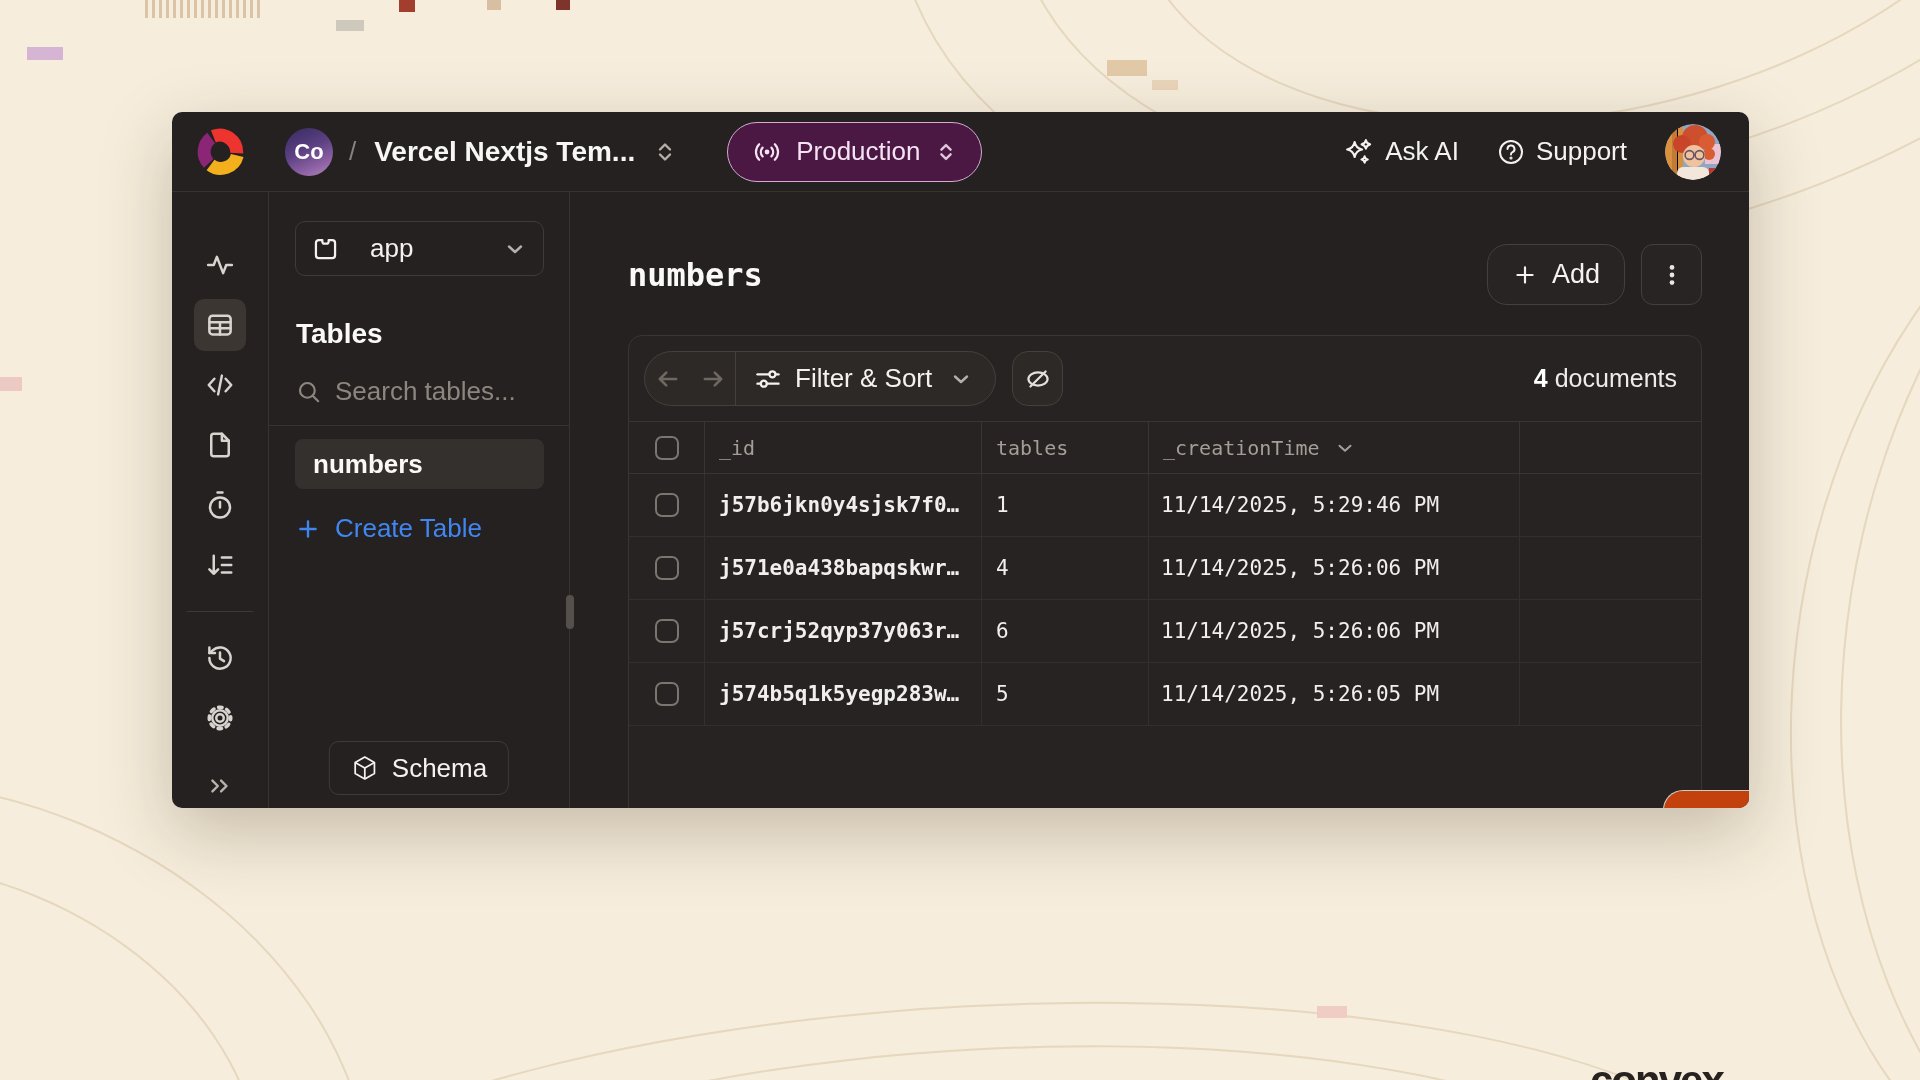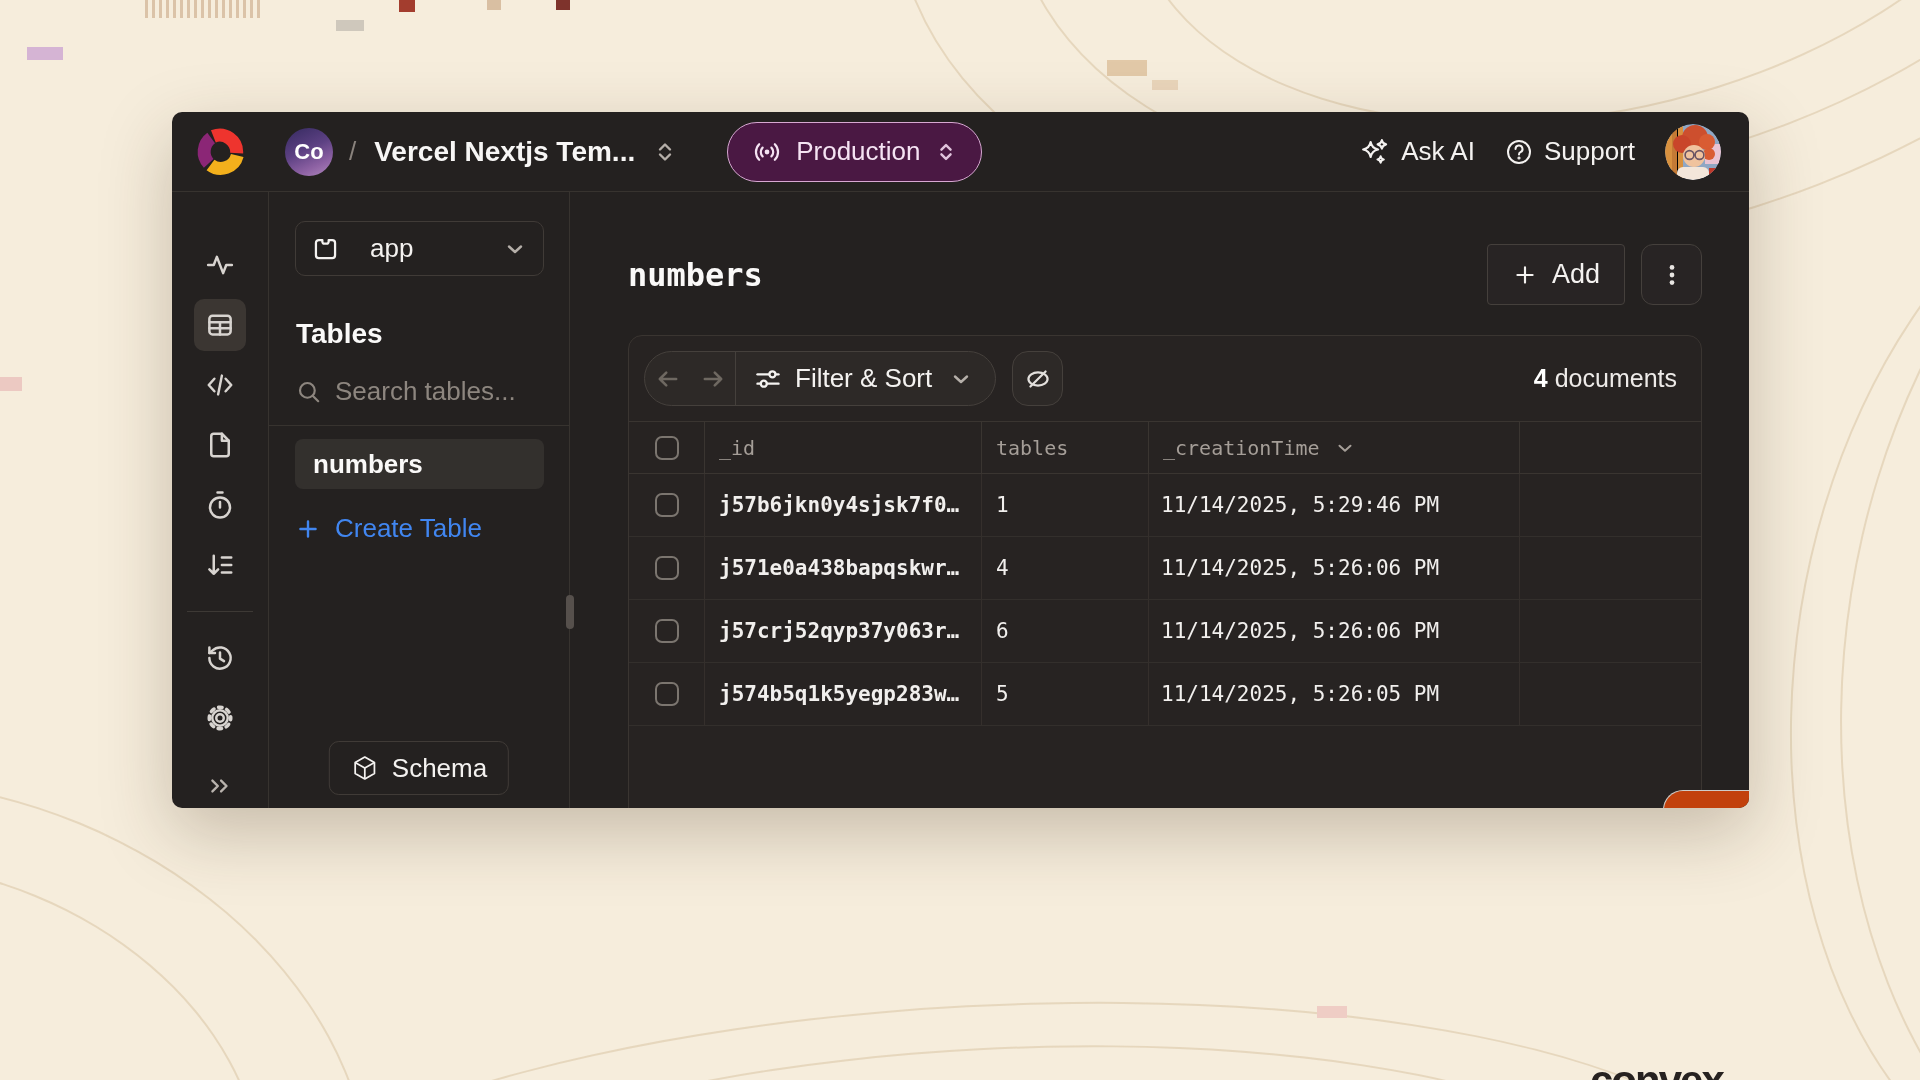--- a/index.html
+++ b/index.html
@@ -47,21 +47,21 @@
   .team-badge { width:48px; height:48px; border-radius:50%; margin-left:41px;
     background:linear-gradient(155deg,#352a60 0%, #5d4183 45%, #8e62a4 75%, #b089bd 100%);
     display:flex; align-items:center; justify-content:center; font-size:22px; font-weight:600; color:#fff; }
   .crumb-sep { margin-left:16px; color:#8a837d; font-size:26px; }
   .project-btn { margin-left:18px; display:flex; align-items:center; gap:18px; background:none; border:none;
     color:#f7f6f5; font-size:28px; font-weight:600; font-family:inherit; cursor:pointer; }
   .updown { color:#b5afa9; }
   .prod-pill { margin-left:50px; height:60px; padding:0 24px; border-radius:30px;
     background:#4a1843; border:1.5px solid #d7a8d2; display:flex; align-items:center; gap:14px;
     color:#f5e3f3; font-size:26px; font-weight:500; font-family:inherit; cursor:pointer; }
-  .topbar-right { margin-left:auto; display:flex; align-items:center; gap:30px; padding-right:28px; }
+  .topbar-right { margin-left:auto; display:flex; align-items:center; gap:38px; padding-right:28px; }
   .tb-btn { display:flex; align-items:center; gap:11px; background:none; border:none; color:#f4f2f0;
     font-size:26px; font-family:inherit; cursor:pointer; }
   .avatar { width:56px; height:56px; border-radius:50%; overflow:hidden; flex:0 0 auto; cursor:pointer; }
 
   
   .rail { position:absolute; left:0; top:80px; bottom:0; width:97px; border-right:1px solid #37332f;
     display:flex; flex-direction:column; align-items:center; padding-top:47px; gap:8px; }
   .rail-btn { width:52px; height:52px; border-radius:10px; background:none; border:none; display:flex;
     align-items:center; justify-content:center; color:#d8d4d0; cursor:pointer; flex:0 0 auto; }
   .rail-btn.selected { background:#3b3632; }
@@ -92,21 +92,21 @@
     cursor:pointer; white-space:nowrap; }
   .drag-dot { position:absolute; left:394px; top:483px; width:8px; height:34px; border-radius:4px;
     background:#56504c; cursor:col-resize; }
 
   
   .main { position:absolute; left:398px; right:0; top:80px; bottom:0; padding:0 47px 0 58px; }
   .mono { font-family:"DejaVu Sans Mono", monospace; }
   .main-header { margin-top:52px; height:61px; display:flex; align-items:center; }
   .page-title { font-size:32px; font-weight:700; color:#faf9f8; }
   .mh-right { margin-left:auto; display:flex; gap:16px; }
-  .add-btn { height:61px; padding:0 24px; border:1px solid #45403c; border-radius:4px; background:#282424;
+  .add-btn { height:61px; padding:0 24px; border:1px solid #45403c; border-radius:20px; background:#282424;
     display:flex; align-items:center; gap:14px; color:#f4f2f0; font-size:27px; font-weight:500;
     font-family:inherit; cursor:pointer; }
   .kebab-btn { width:61px; height:61px; border:1px solid #45403c; border-radius:12px; background:#282424;
     display:flex; align-items:center; justify-content:center; cursor:pointer; color:#e8e5e2; }
 
   .card { margin-top:30px; height:653px; border:1px solid #3a3531; border-radius:14px; position:relative;
     background:#272322; }
   .toolbar { height:85px; display:flex; align-items:center; padding:0 24px 0 15px; }
   .nav-pill { height:55px; border:1px solid #45403c; border-radius:28px; display:flex; align-items:center;
     overflow:hidden; background:#2d2927; }

